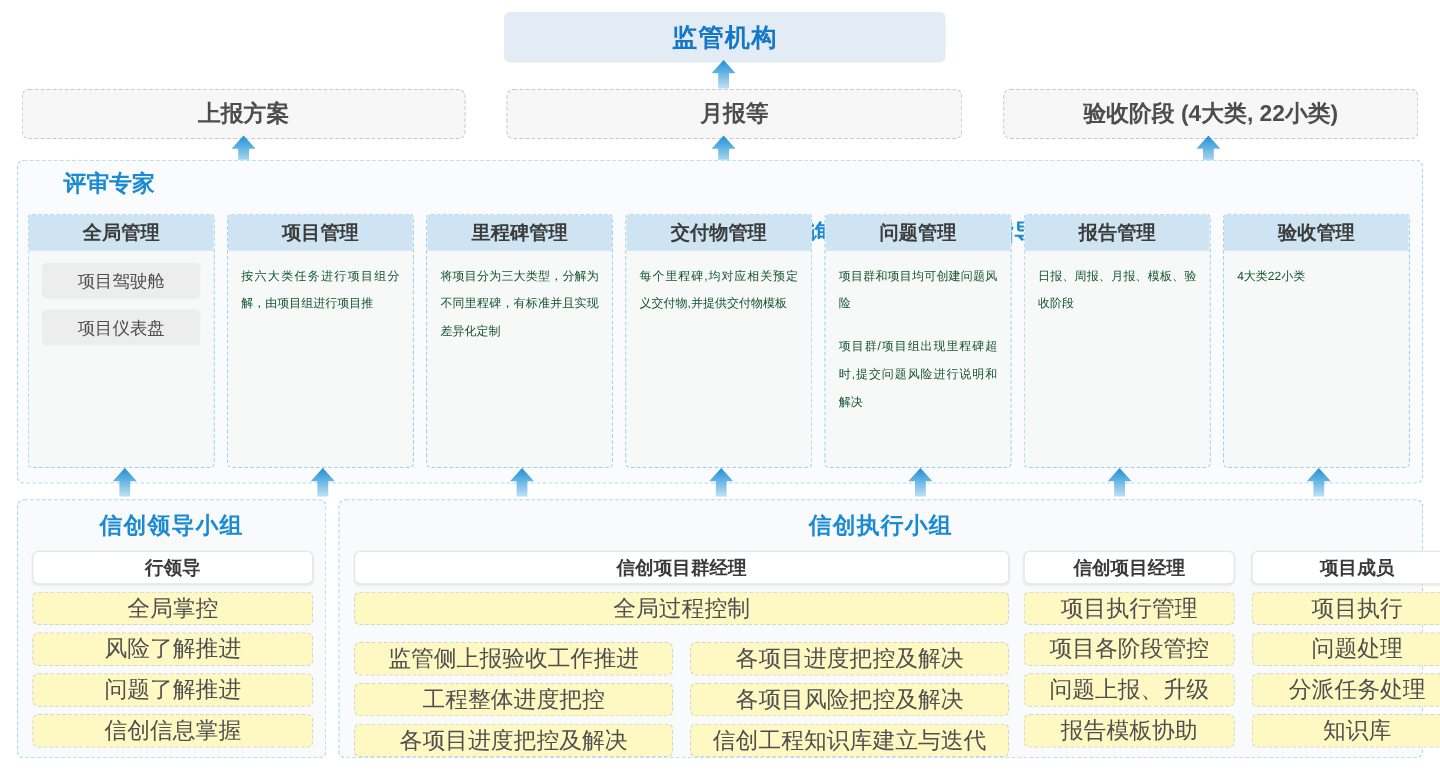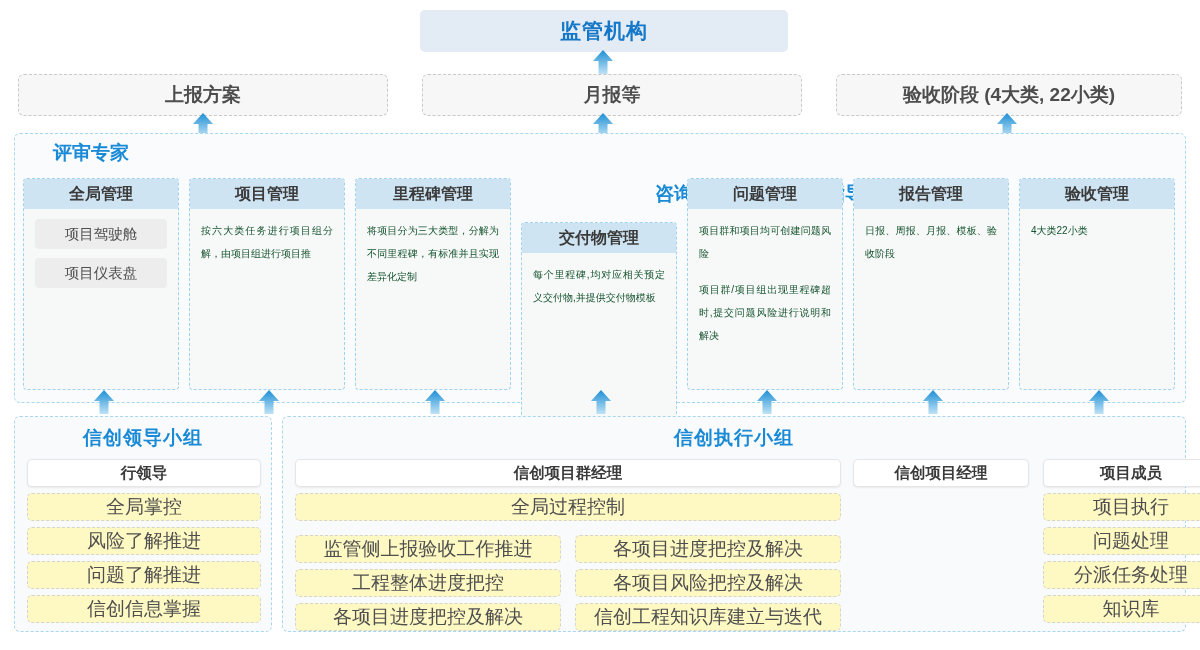--- a/index.html
+++ b/index.html
@@ -186,21 +186,21 @@
           <div class="card-body">
             <p>按六大类任务进行项目组分解，由项目组进行项目推</p>
           </div>
         </div>
         <div class="card" style="left: 332px;">
           <div class="card-head">里程碑管理</div>
           <div class="card-body">
             <p>将项目分为三大类型，分解为不同里程碑，有标准并且实现差异化定制</p>
           </div>
         </div>
-        <div class="card" style="left: 498px; margin-top: 44px;">
+        <div class="card" style="left: 498px;">
           <div class="card-head">交付物管理</div>
           <div class="card-body">
             <p>每个里程碑,均对应相关预定义交付物,并提供交付物模板</p>
           </div>
         </div>
         <div class="card" style="left: 664px;">
           <div class="card-head">问题管理</div>
           <div class="card-body">
             <p>项目群和项目均可创建问题风险</p>
             <p>项目群/项目组出现里程碑超时,提交问题风险进行说明和解决</p>
@@ -287,20 +287,26 @@
           <div class="pm-col r" id="pmRight">
               <div class="role-item">各项目进度把控及解决</div>
               <div class="role-item">各项目风险把控及解决</div>
               <div class="role-item">信创工程知识库建立与迭代</div>
             </div>
         </div>
       </div>
 
       <div class="rolecol" id="execMgr">
         <div class="role-head">信创项目经理</div>
+        <div id="mgrItems">
+            <div class="role-item">项目执行管理</div>
+            <div class="role-item">项目各阶段管控</div>
+            <div class="role-item">问题上报、升级</div>
+            <div class="role-item">报告模板协助</div>
+          </div>
       </div>
 
       <div class="rolecol" id="execMember">
         <div class="role-head">项目成员</div>
         <div id="memberItems">
             <div class="role-item">项目执行</div>
             <div class="role-item">问题处理</div>
             <div class="role-item">分派任务处理</div>
             <div class="role-item">知识库</div>
           </div>

